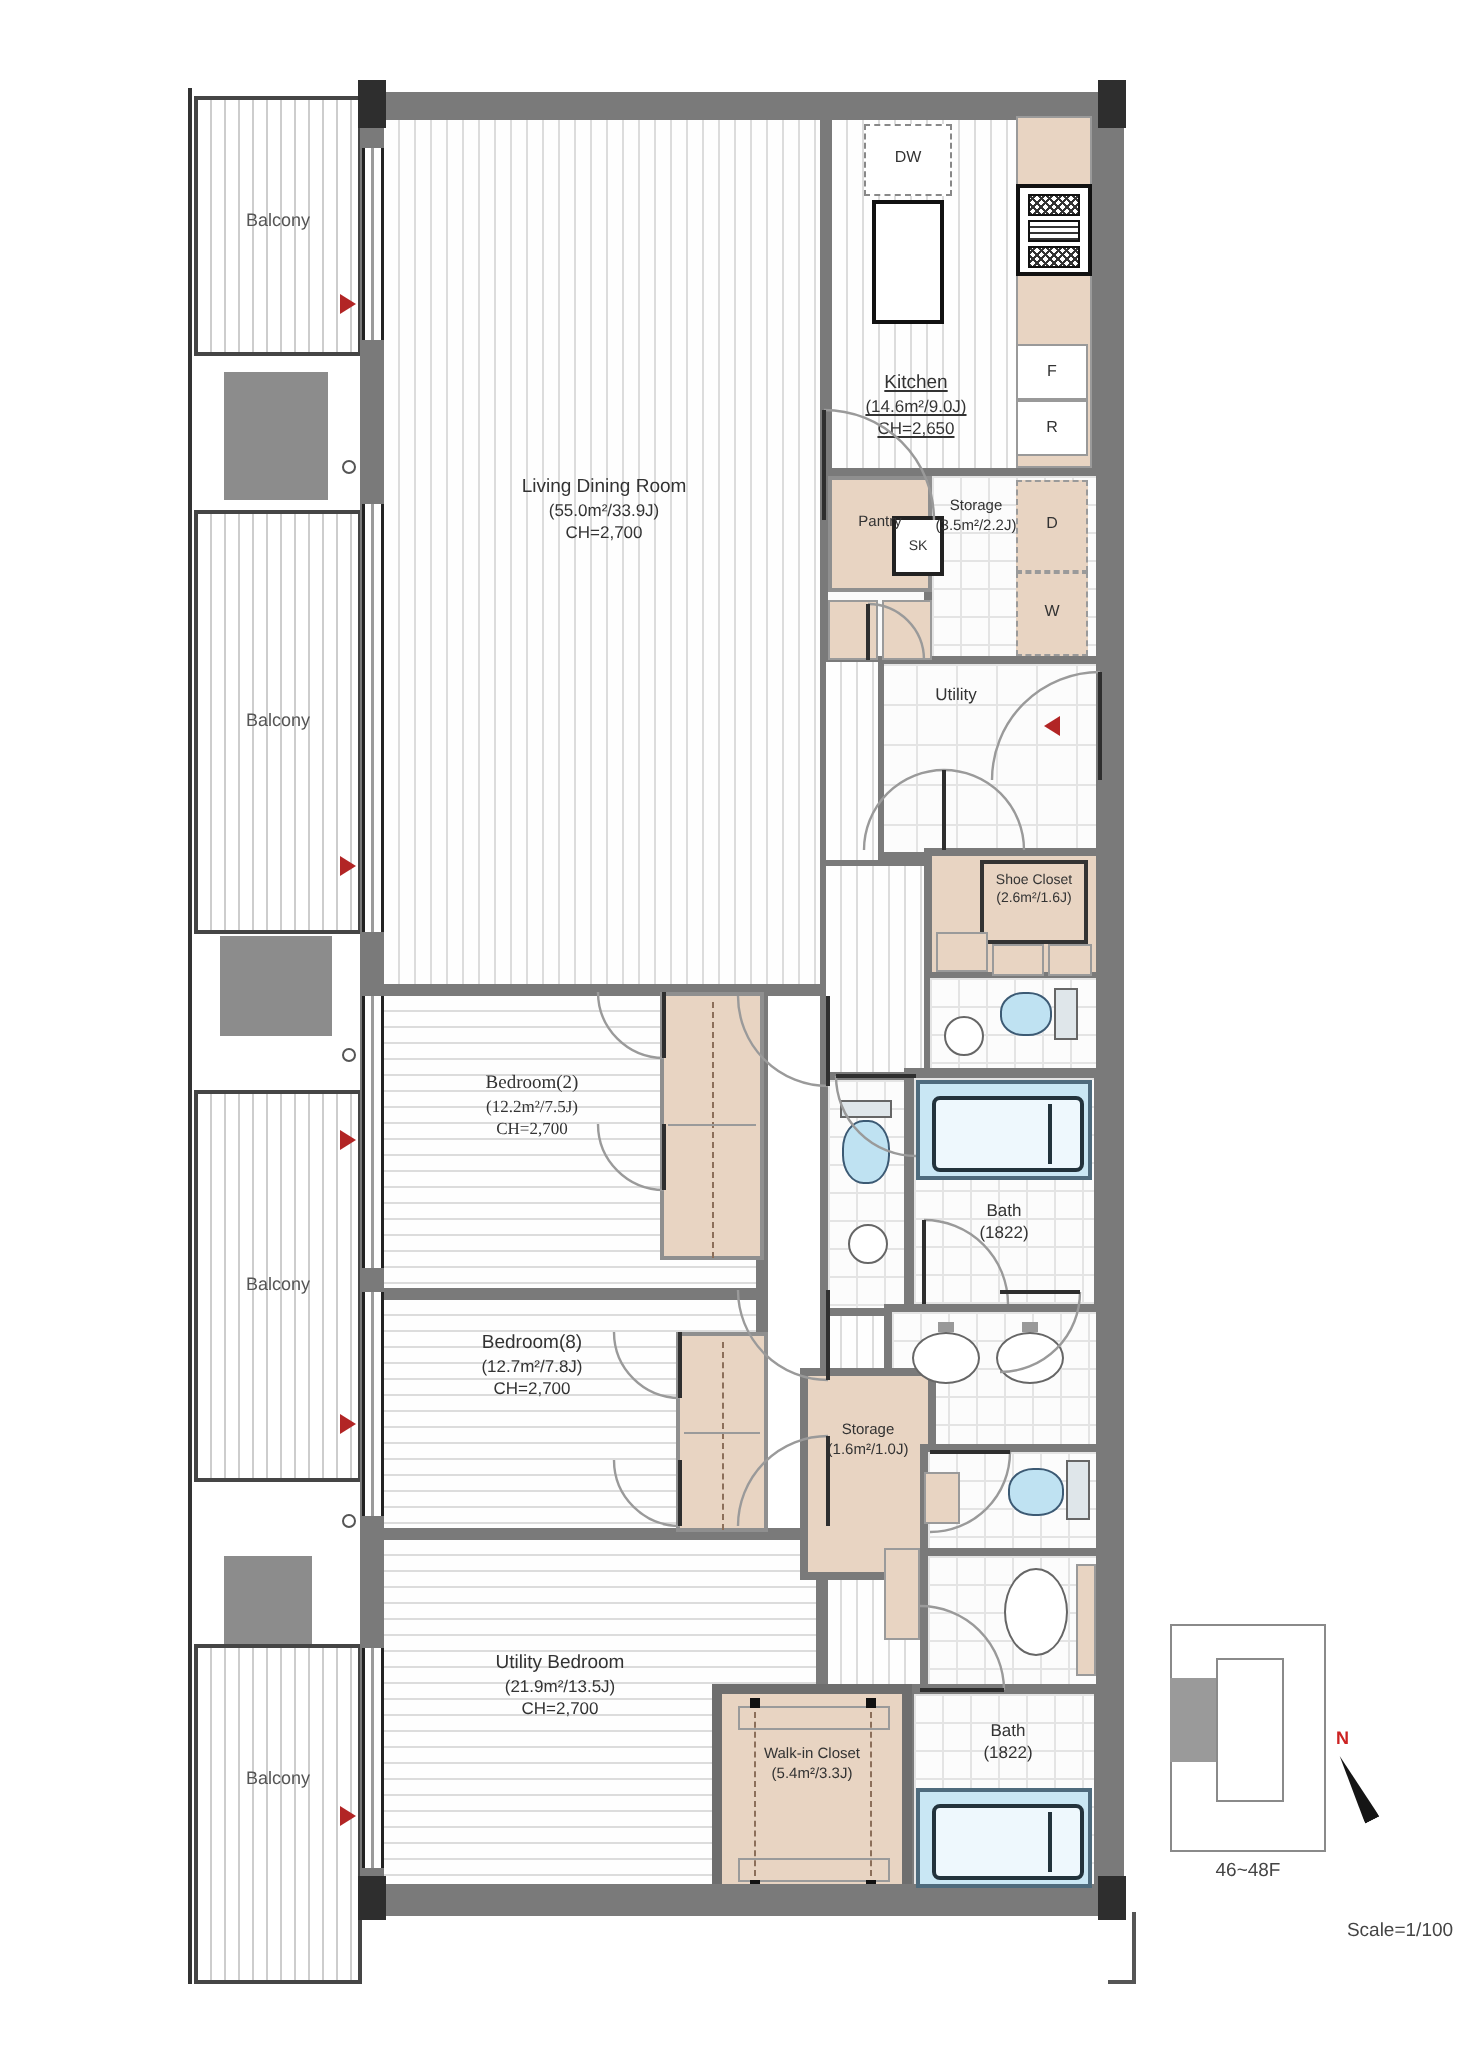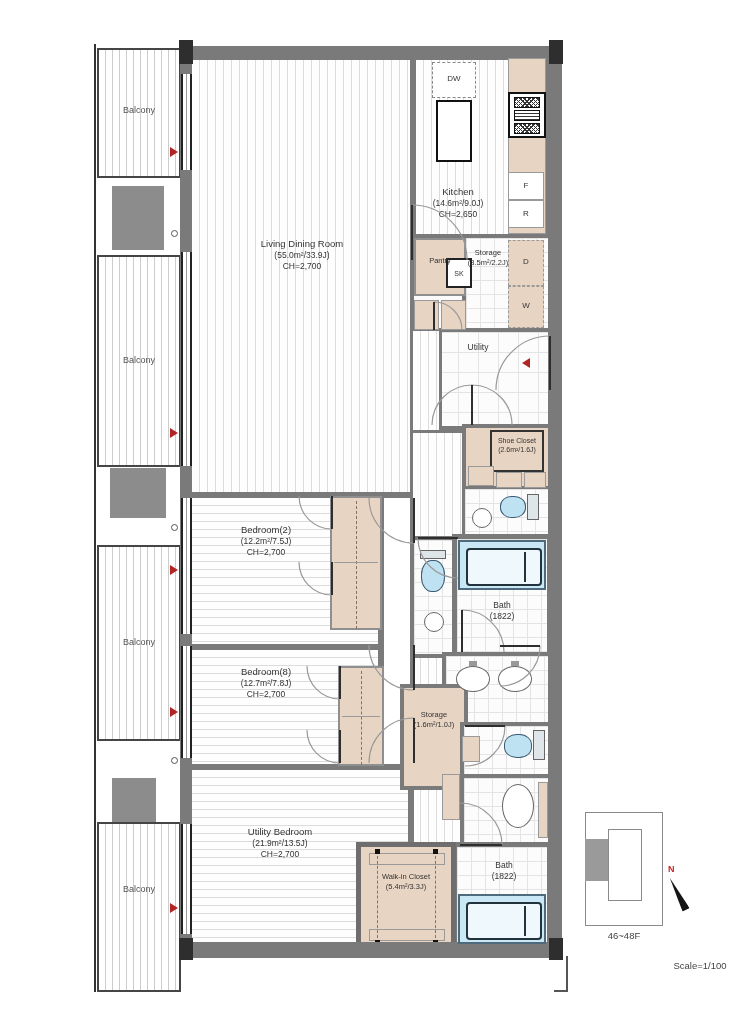--- a/index.html
+++ b/index.html
@@ -209,40 +209,40 @@
   <div class="abs beige" style="left:338px;top:666px;width:46px;height:100px;">
     <div class="abs rail-v" style="left:50%;top:3px;height:94px;"></div>
     <div class="abs" style="left:2px;top:48px;width:38px;height:0;border-top:1px solid #9a9a9a;"></div>
   </div>
 
   <div class="abs lbl" style="left:202px;top:238px;width:200px;">
     <div class="nm">Living Dining Room</div>
     <div>(55.0m²/33.9J)</div>
     <div>CH=2,700</div>
   </div>
-  <div class="abs lbl" style="left:408px;top:186px;width:100px;">
+  <div class="abs lbl" style="left:408px;top:186px;width:100px;text-decoration:underline;">
     <div class="nm">Kitchen</div>
     <div>(14.6m²/9.0J)</div>
     <div>CH=2,650</div>
   </div>
   <div class="abs lbl sm" style="left:412px;top:256px;width:56px;">
     <div>Pantry</div>
   </div>
   <div class="abs lbl sm" style="left:458px;top:248px;width:60px;">
     <div>Storage</div>
     <div>(3.5m²/2.2J)</div>
   </div>
   <div class="abs lbl" style="left:440px;top:342px;width:76px;">
     <div>Utility</div>
   </div>
   <div class="abs lbl xs" style="left:491px;top:436px;width:52px;">
     <div>Shoe Closet</div>
     <div>(2.6m²/1.6J)</div>
   </div>
-  <div class="abs lbl" style="left:196px;top:524px;width:140px;">
+  <div class="abs lbl" style="left:196px;top:536px;width:140px;font-family:Liberation Serif, serif;">
     <div class="nm">Bedroom(2)</div>
     <div>(12.2m²/7.5J)</div>
     <div>CH=2,700</div>
   </div>
   <div class="abs lbl" style="left:196px;top:666px;width:140px;">
     <div class="nm">Bedroom(8)</div>
     <div>(12.7m²/7.8J)</div>
     <div>CH=2,700</div>
   </div>
   <div class="abs lbl" style="left:468px;top:600px;width:68px;">

